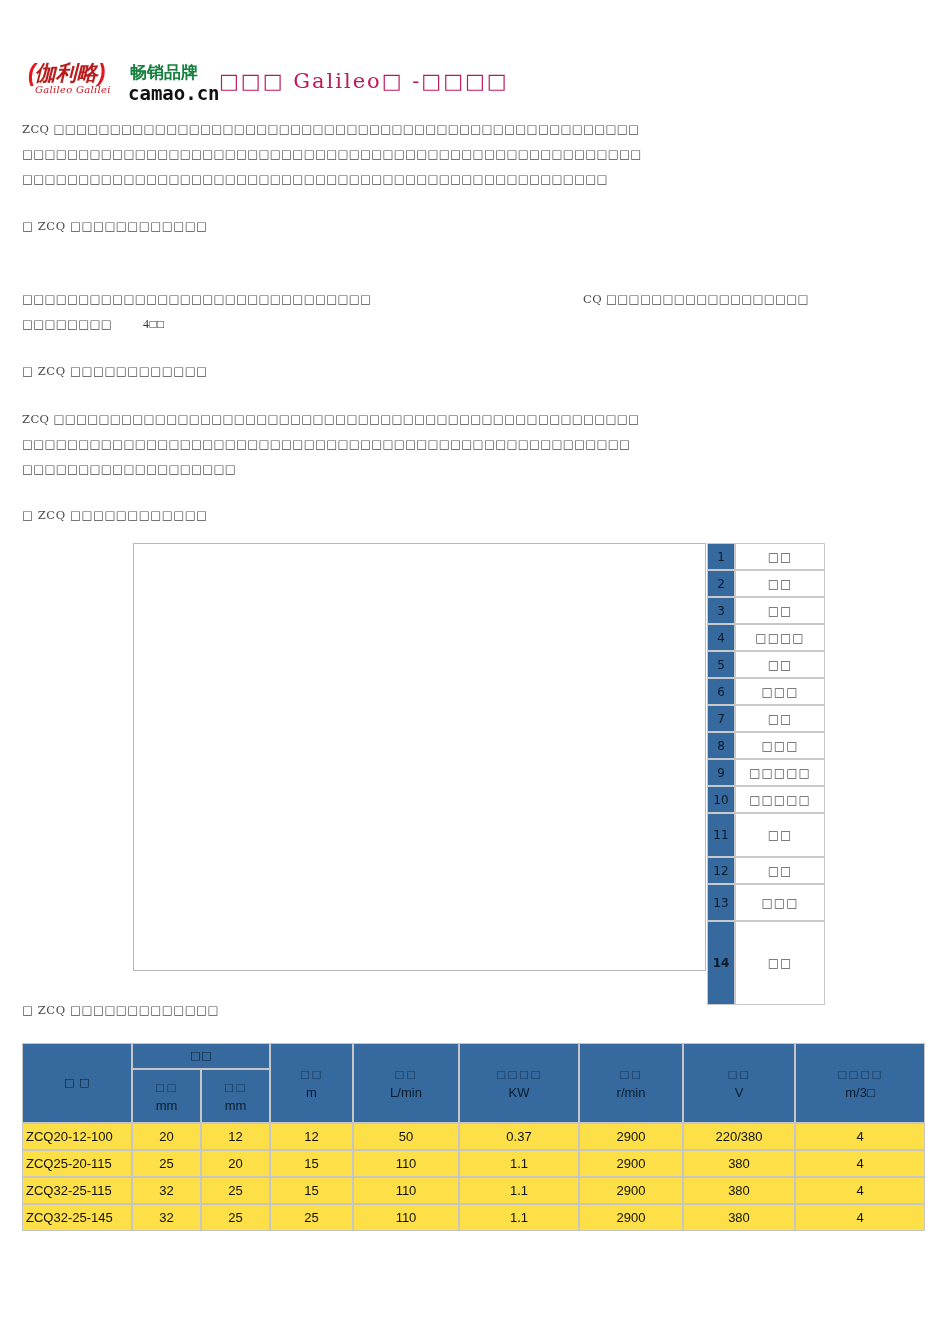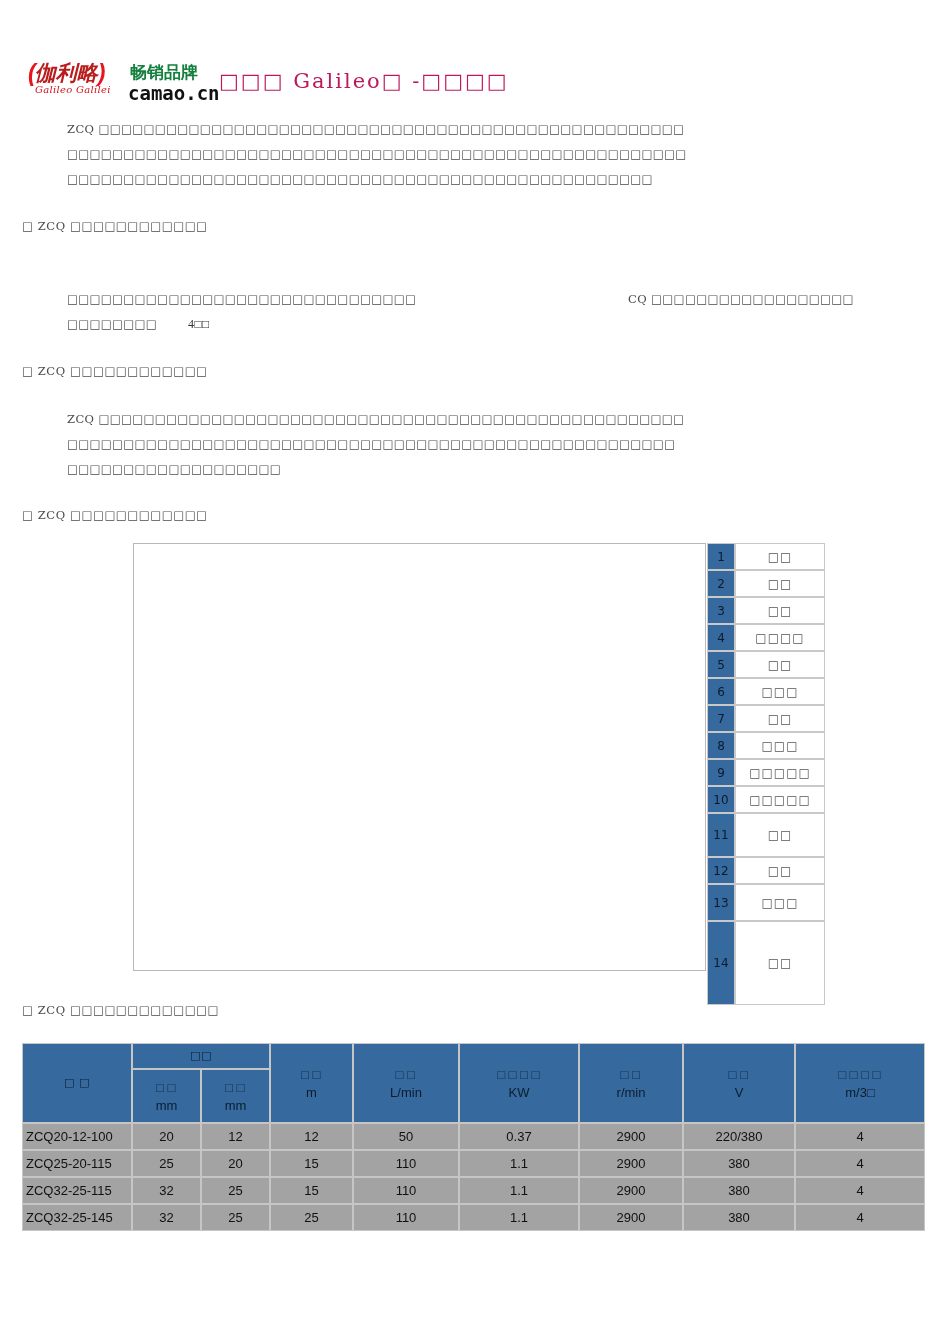--- a/index.html
+++ b/index.html
@@ -112,21 +112,20 @@
 
   
   .para {
     position: absolute;
     font-family: "DejaVu Serif", serif;
     font-size: 11.5px;
     color: #4a4a4a;
     letter-spacing: 0.4px;
     white-space: nowrap;
     line-height: 14px;
-    margin-left: 45px;
   }
   .para.left { left: 22px; }
   .heading {
     position: absolute;
     left: 22px;
     font-family: "DejaVu Serif", serif;
     font-size: 11.5px;
     color: #4a4a4a;
     letter-spacing: 0.6px;
     white-space: nowrap;
@@ -219,21 +218,21 @@
     margin-top: 3px;
   }
   .spec-table th .cjk {
     display: block;
     font-family: "DejaVu Sans", sans-serif;
     font-size: 10.5px;
     letter-spacing: 1.5px;
     color: #163552;
   }
   .spec-table td {
-    background: #a3a3a3;
+    background: #fde047;
     color: #111111;
     font-family: "Liberation Sans", sans-serif;
     font-size: 13px;
     height: 27px;
   }
   .spec-table td.model {
     text-align: left;
     padding-left: 3px;
     letter-spacing: 0;
   }
@@ -330,21 +329,21 @@
         </tr>
         <tr>
           <td class="legend-num" style="height:27px;">12</td>
           <td class="legend-label" style="height:27px;">□□</td>
         </tr>
         <tr>
           <td class="legend-num" style="height:37px;">13</td>
           <td class="legend-label" style="height:27px;">□□□</td>
         </tr>
         <tr>
-          <td class="legend-num" style="height:84px;">14</td>
+          <td class="legend-num" style="height:84px;font-weight:bold;">14</td>
           <td class="legend-label" style="height:84px;">□□</td>
         </tr>
       </tbody>
     </table>
   </div>
 
   <div class="heading" style="top:1003px;">□ ZCQ □□□□□□□□□□□□□</div>
 
   <table class="spec-table">
     <thead>

